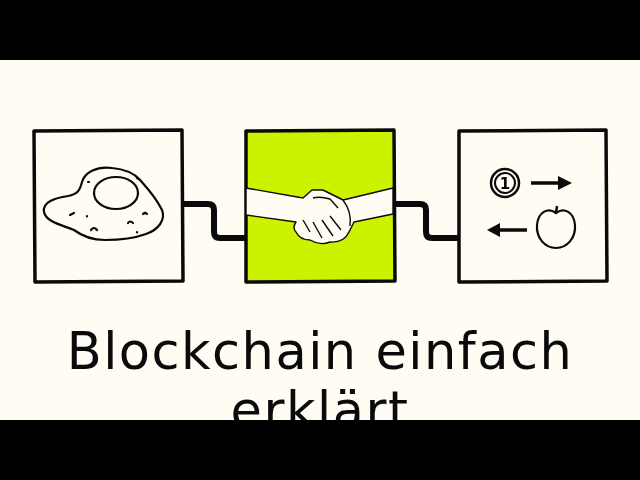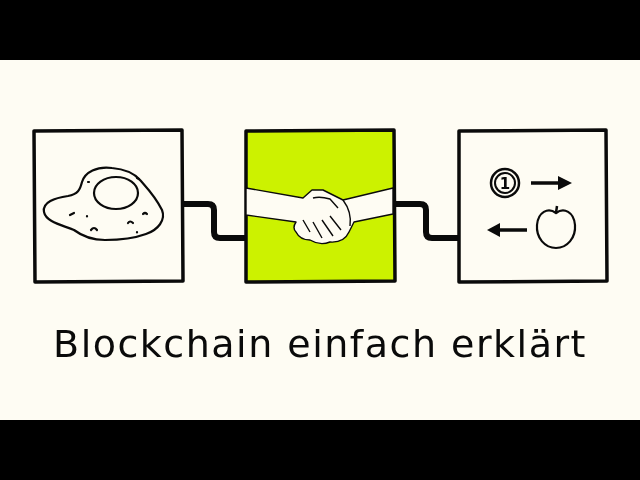--- a/index.html
+++ b/index.html
@@ -2,21 +2,21 @@
 <html><head>
 <meta charset="utf-8">
 <style>
   html,body{margin:0;padding:0;}
   body{width:640px;height:480px;background:#000;position:relative;overflow:hidden;font-family:"DejaVu Sans",sans-serif;}
   .bar{position:absolute;left:0;width:640px;background:#000;}
   .bar.top{top:0;height:60px;}
   .bar.bottom{top:420px;height:60px;}
   .stage{position:absolute;left:0;top:60px;width:640px;height:360px;background:#fefcf3;}
   .art{position:absolute;left:0;top:0;}
-  .title{position:absolute;left:0;top:262px;width:640px;text-align:center;font-size:38px;letter-spacing:1.5px;color:#0a0a0a;font-weight:normal;}
+  .title{position:absolute;left:0;top:262px;width:640px;text-align:center;font-size:51px;letter-spacing:1.5px;color:#0a0a0a;font-weight:normal;}
 </style>
 </head>
 <body>
 
 <div class="bar top"></div>
 
 <div class="stage">
   <svg class="art" width="640" height="360" viewBox="0 60 640 360">
 
     <g fill="none" stroke="#0a0a0a" stroke-width="6" stroke-linejoin="round" stroke-linecap="round">

